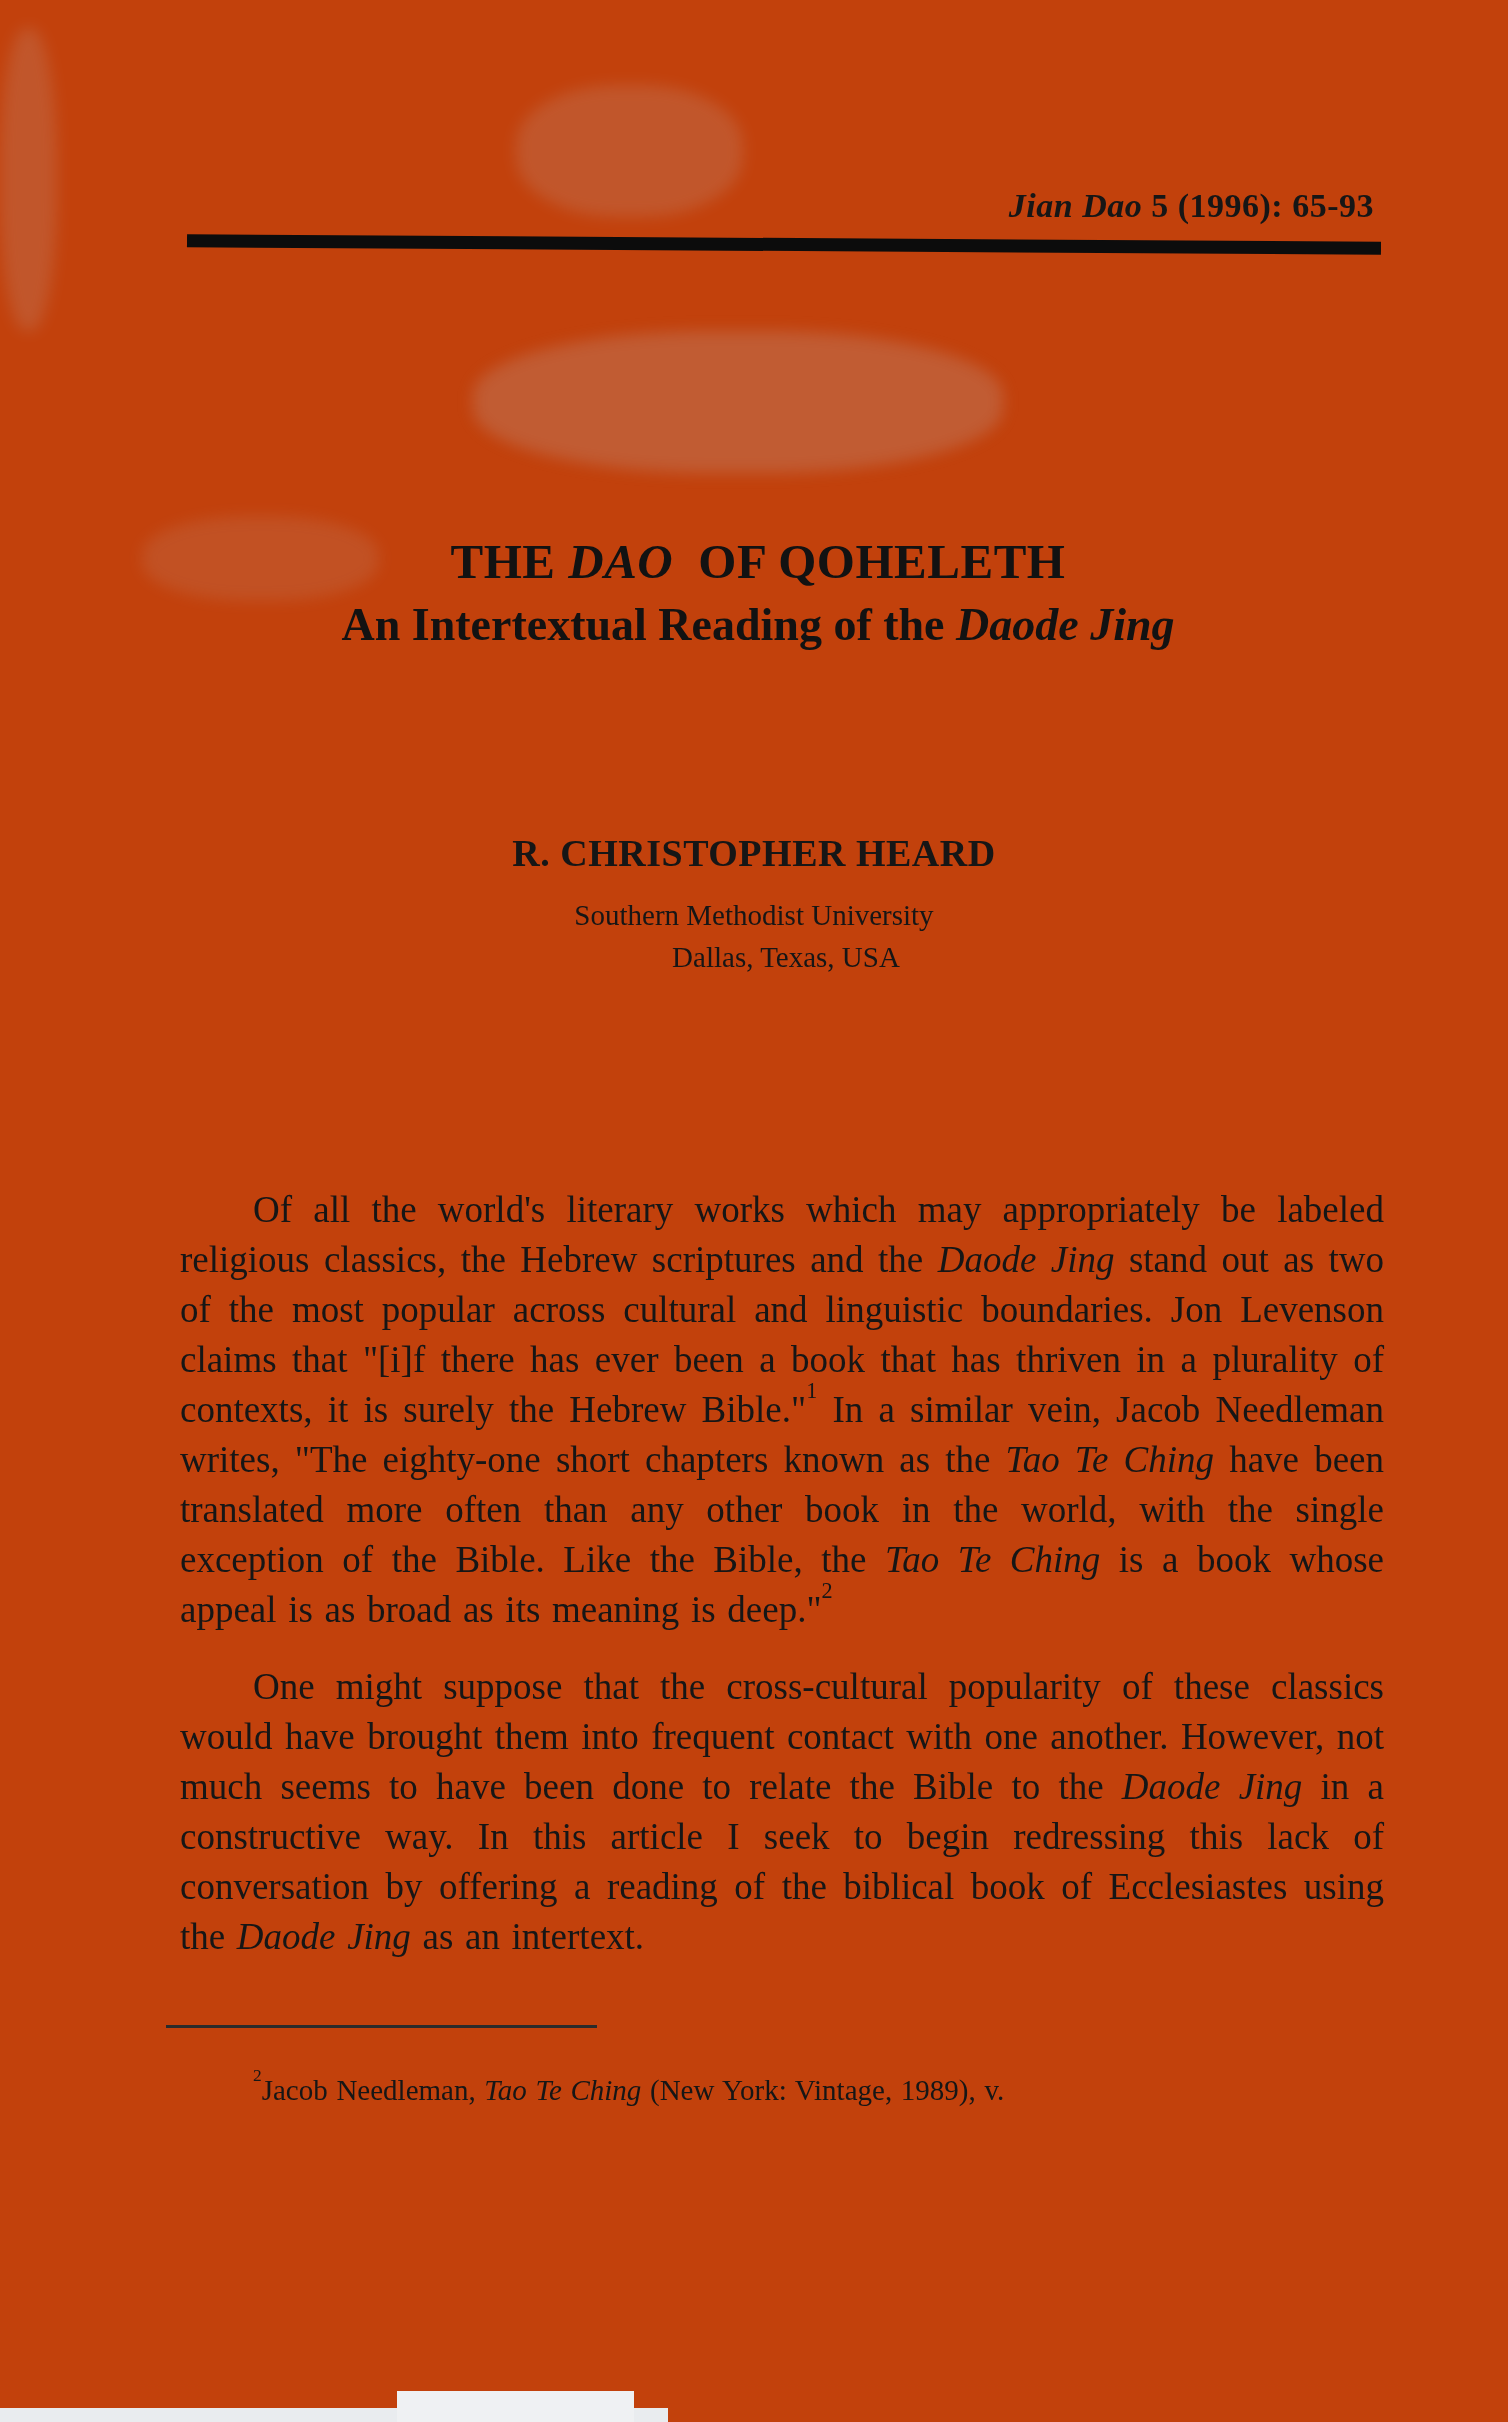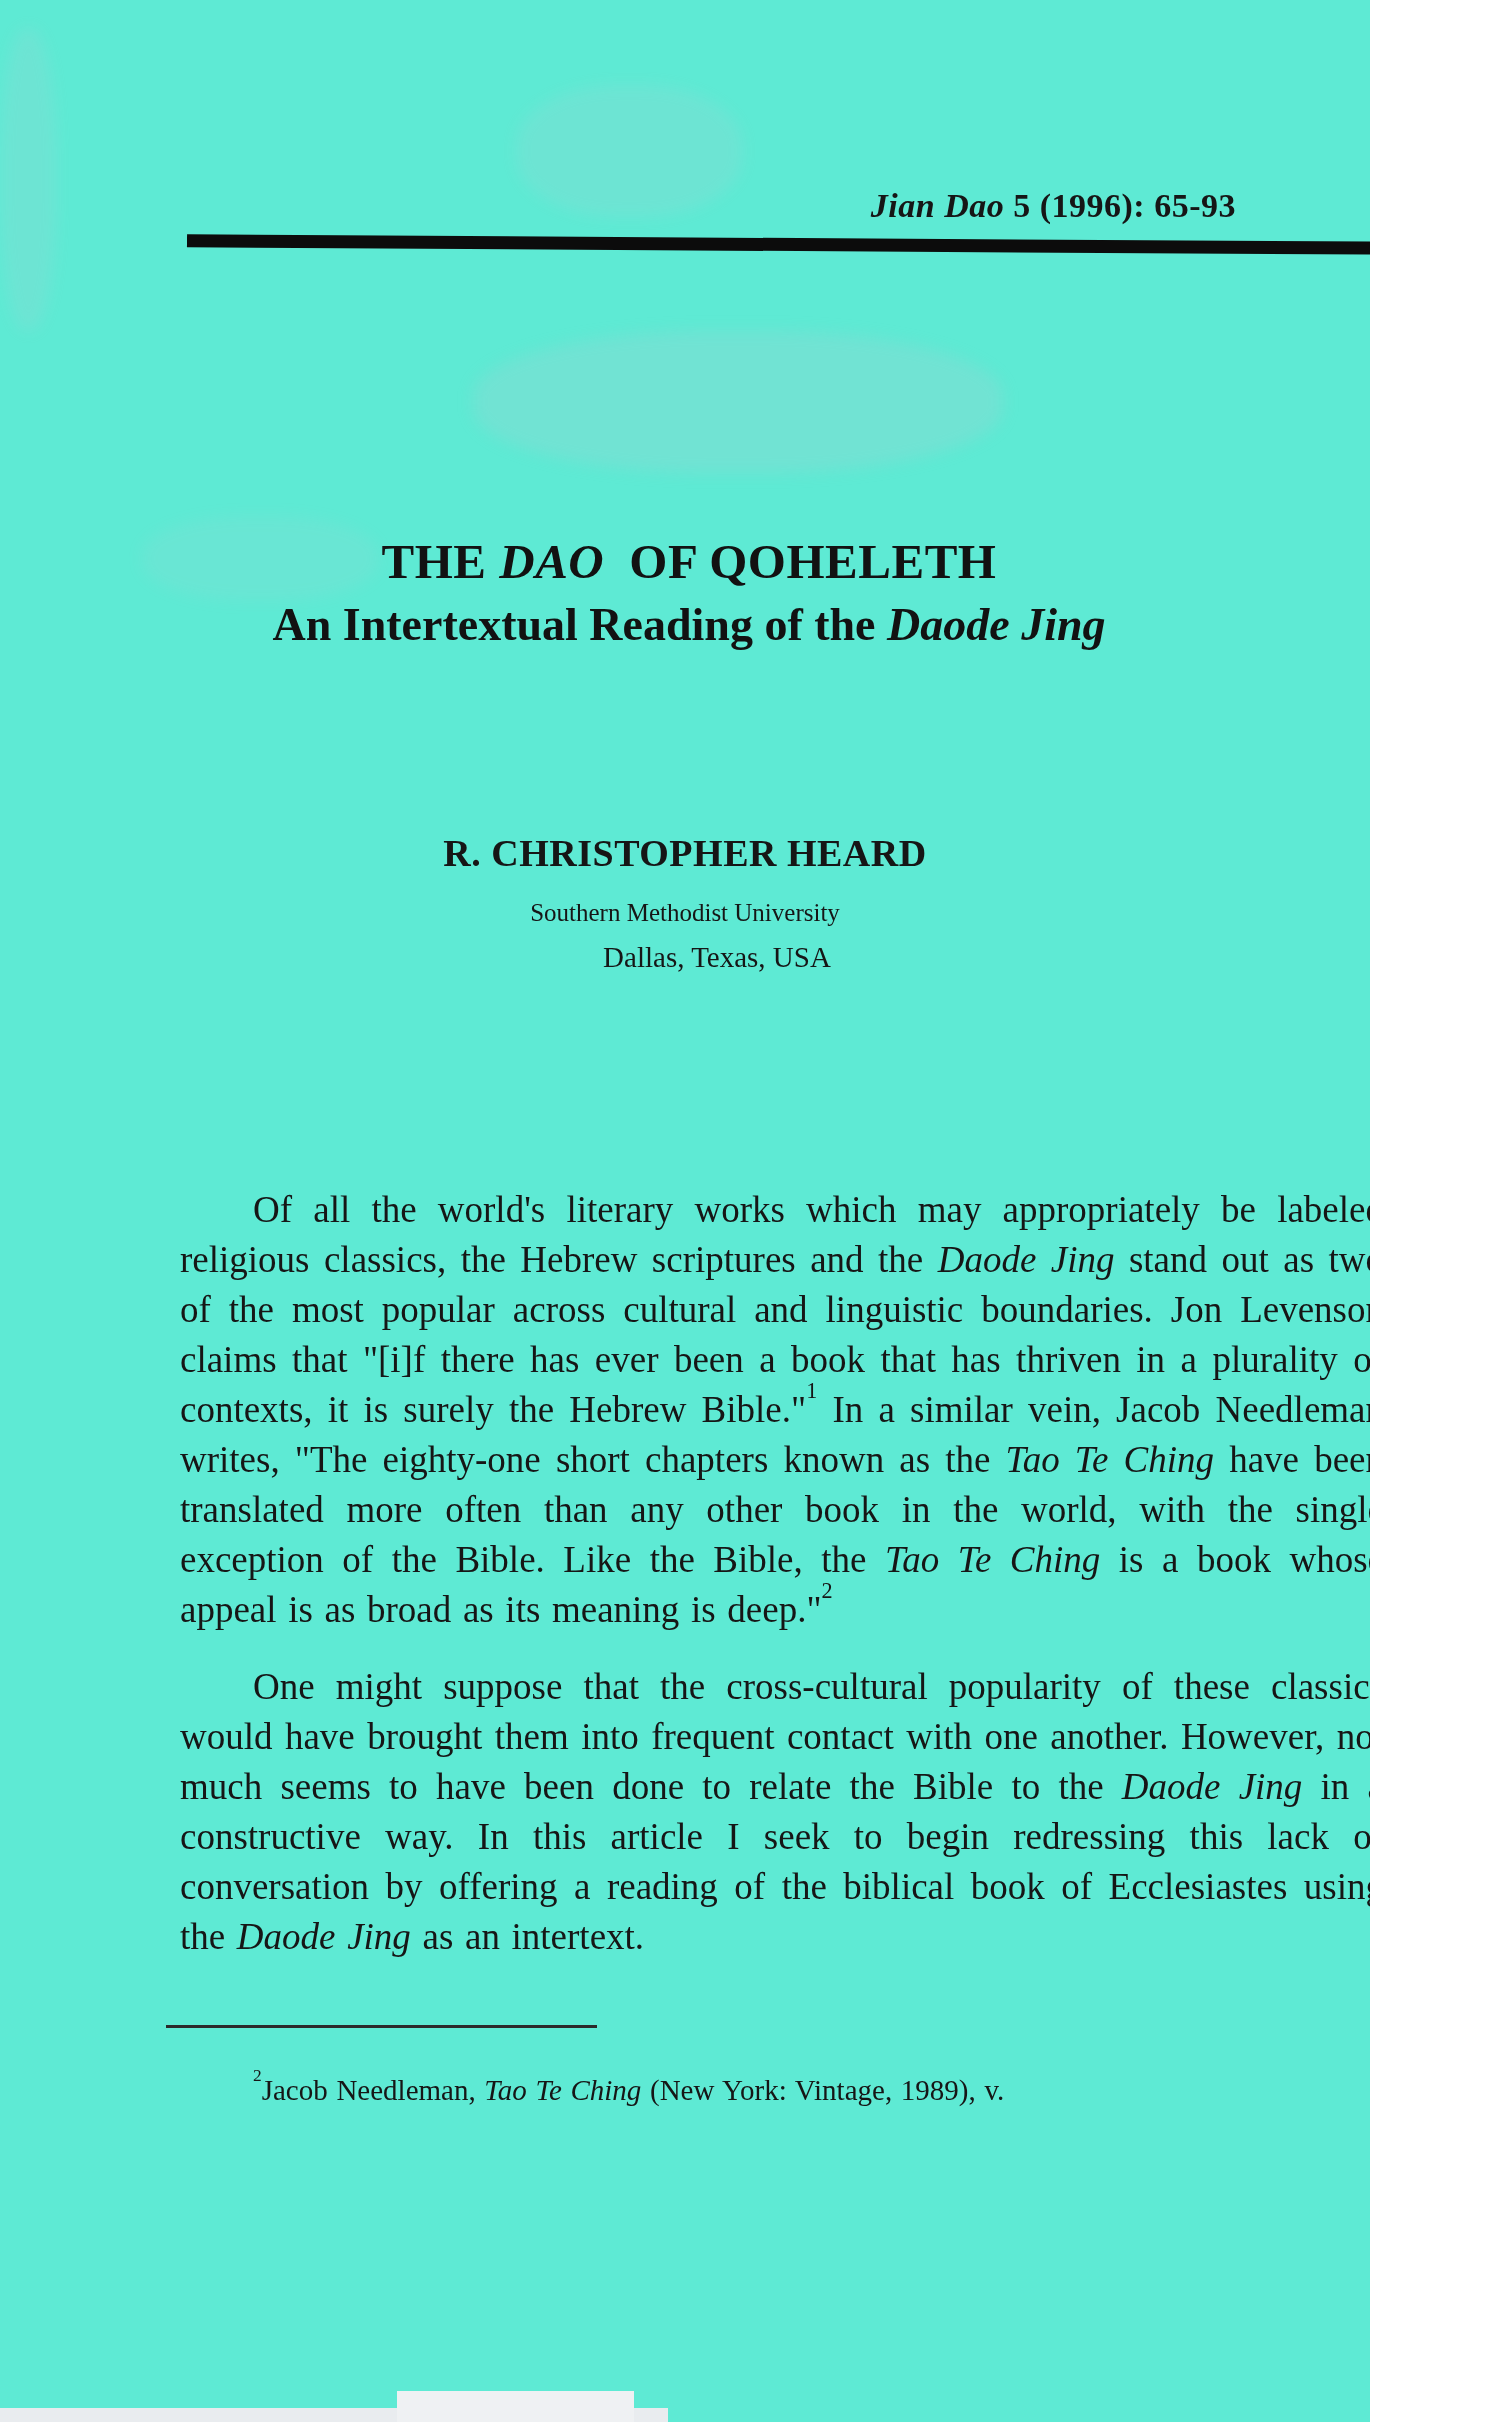--- a/index.html
+++ b/index.html
@@ -2,23 +2,23 @@
 <html style="font-size:15px"><head>
 <meta charset="utf-8">
 <style>
   html, body {
     margin: 0;
     padding: 0;
     background: #ffffff;
   }
   .page {
     position: relative;
-    width: 1370px;
+    width: 1508px;
     height: 2423px;
-    background: #5eead4;
+    background: #c2410c;
     color: #161616;
     font-family: "Liberation Serif", "DejaVu Serif", serif;
     overflow: hidden;
   }
   .it { font-style: italic; }
   sup {
     font-size: 60%;
     line-height: 0;
     position: relative;
     top: -0.5em;
@@ -70,21 +70,21 @@
     font-size: 38px;
     font-weight: 700;
     letter-spacing: 0.5px;
   }
   .affil-1 {
     position: absolute;
     top: 899px;
     left: 0;
     width: 100%;
     text-align: center;
-    font-size: 25px;
+    font-size: 29px;
   }
   .affil-2 {
     position: absolute;
     top: 941px;
     left: 0;
     width: 100%;
     text-align: center;
     font-size: 29px;
     padding-left: 32px;
   }

